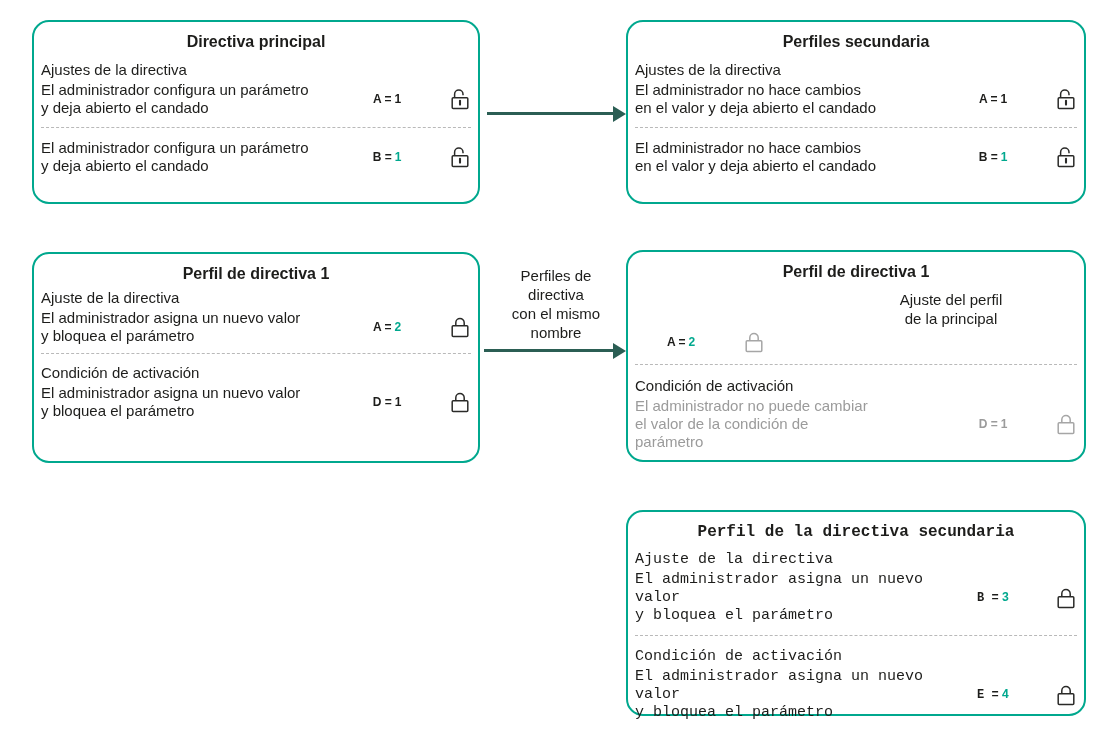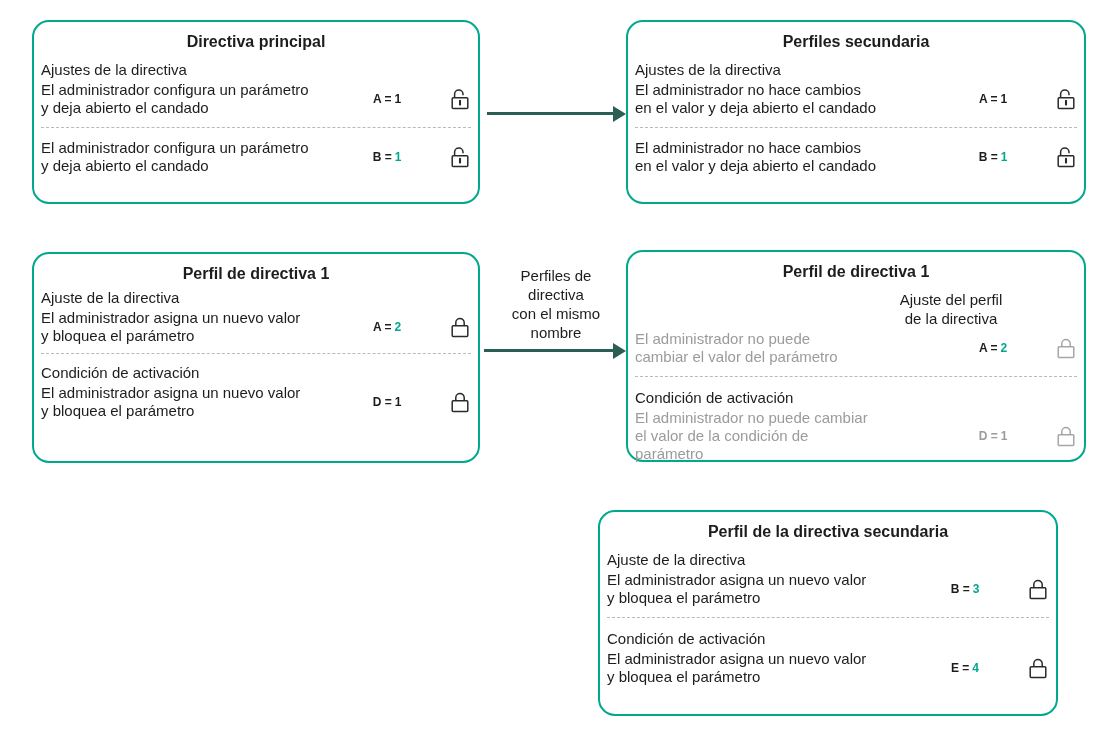--- a/index.html
+++ b/index.html
@@ -10,21 +10,21 @@
   }
   .pbox{
     position:absolute;box-sizing:border-box;background:#fff;
     border:2.5px solid var(--box_border,#00A88E);border-radius:17px;
     padding:10px 7px 12px;
   }
   #box-0{left:32px;top:20px;width:448px;height:184px;}
   #box-1{left:626px;top:20px;width:460px;height:184px;}
   #box-2{left:32px;top:252px;width:448px;height:211px;}
   #box-3{left:626px;top:250px;width:460px;height:212px;}
-  #box-4{left:598px;top:510px;width:460px;height:206px;}
+  #box-4{left:626px;top:510px;width:460px;height:206px;font-family:Liberation Mono, monospace;}
 
   .pbox-title{
     margin:0 0 8px;text-align:center;font-size:16px;font-weight:700;line-height:20px;
   }
   .sec-header{
     text-align:left;font-size:15px;line-height:19px;margin:0 0 2px;
     white-space:pre-line;
   }
   .sec-header.centered{
     text-align:center;width:180px;margin-left:auto;margin-right:36px;
@@ -191,24 +191,22 @@
             </svg>
         </span>
       </div>
     </div>
   </section>
 
   <section class="pbox" id="box-3">
     <h3 class="pbox-title">Perfil de directiva 1</h3>
     <div class="sec">
       <div class="sec-header centered">Ajuste del perfil
-de la directiva</div>
-      <div class="sec-body">
-        <div class="desc muted">El administrador no puede
-cambiar el valor del parámetro</div>
+de la principal</div>
+      <div class="sec-body">
         <div class="value">
           <span>A =</span><span class="num accent">2</span>
         </div>
         <span class="lock muted" data-lock="closed">
 
           <svg class="ic-closed" width="22" height="24" viewBox="0 0 22 24" fill="none" stroke="currentColor" stroke-width="1.5">
               <rect x="3.2" y="10.8" width="15.6" height="10.6" rx="1"></rect>
               <path d="M6.8 10.8 V7.8 a4.2 4.2 0 0 1 8.4 0 v3"></path>
             </svg>
         </span>

